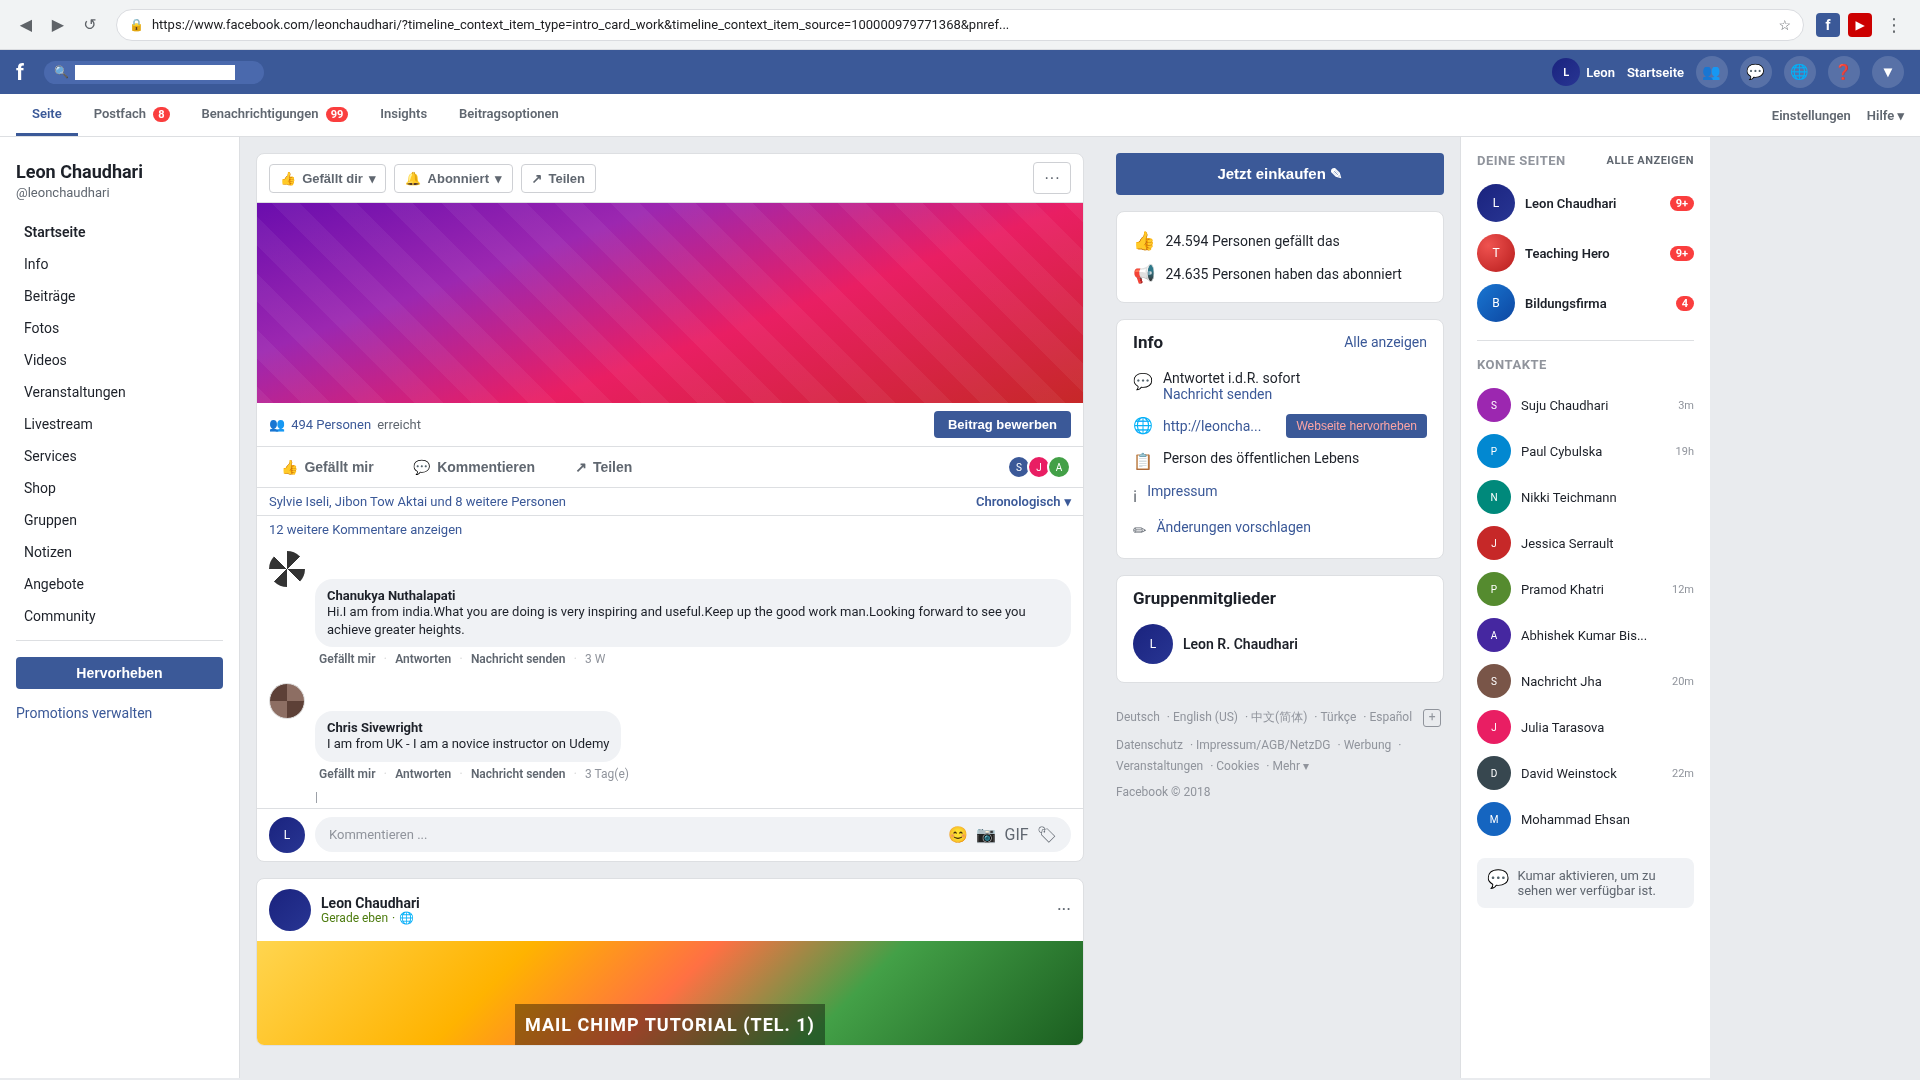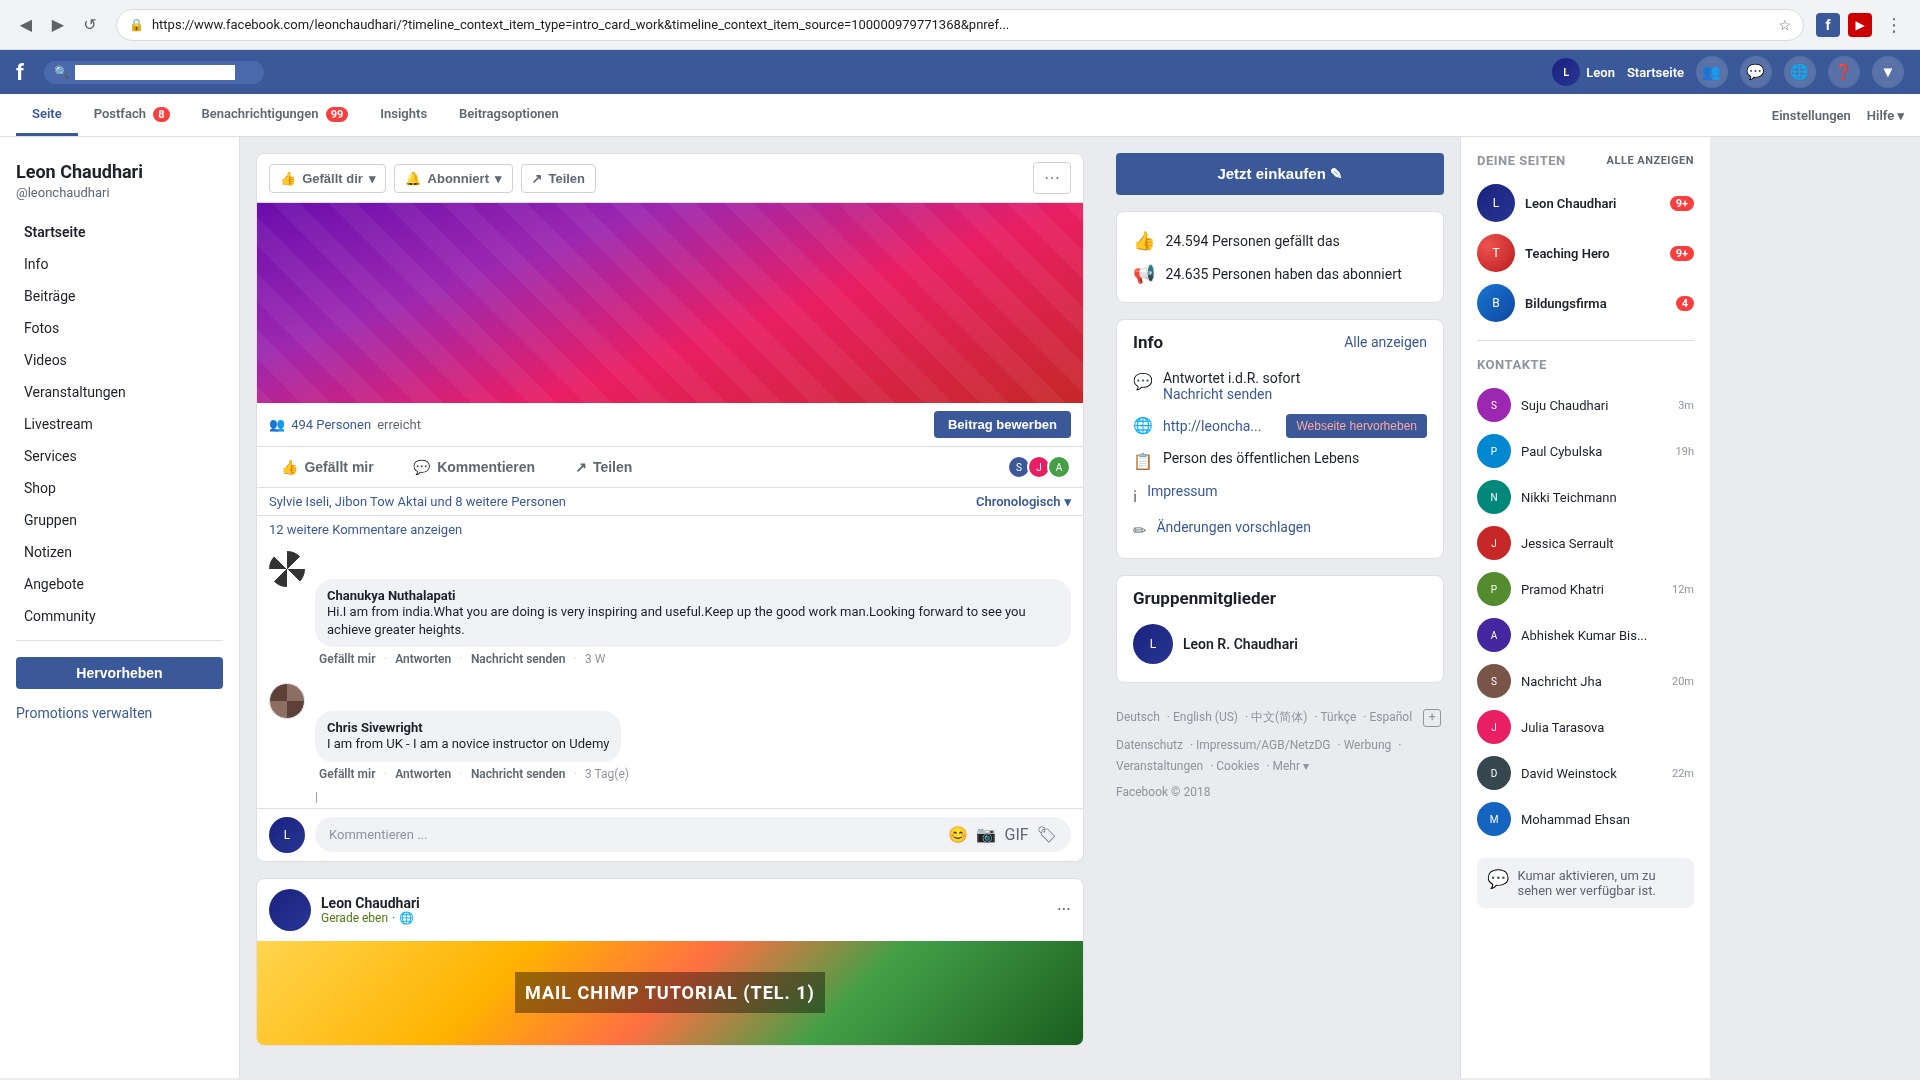--- a/index.html
+++ b/index.html
@@ -369,21 +369,21 @@
         <div class="post2-meta">
           <div class="post2-name">Leon Chaudhari</div>
           <div class="post2-time">
             <span>Gerade eben</span>
             <span>·</span>
             <span>🌐</span>
           </div>
         </div>
         <div class="post2-menu">···</div>
       </div>
-      <div class="post2-image" style="height:104px;background:linear-gradient(135deg, #ffd54f 0%, #ffb300 30%, #ff7043 50%, #43a047 70%, #1b5e20 100%); display:flex; align-items:center; justify-content:center;">
+      <div class="post2-image" style="height:104px;background:linear-gradient(135deg, #ffd54f 0%, #ffb300 30%, #ff7043 50%, #43a047 70%, #1b5e20 100%); display:flex; align-items:flex-end; justify-content:center;">
         <div style="background:rgba(0,0,0,0.4); color:white; font-weight:bold; font-size:18px; text-align:center; padding:10px; letter-spacing:1px;">MAIL CHIMP TUTORIAL (TEL. 1)</div>
       </div>
     </div>
 
   </div>
 
   <div class="right-sidebar">
 
     <button class="buy-btn">Jetzt einkaufen ✎</button>
 

